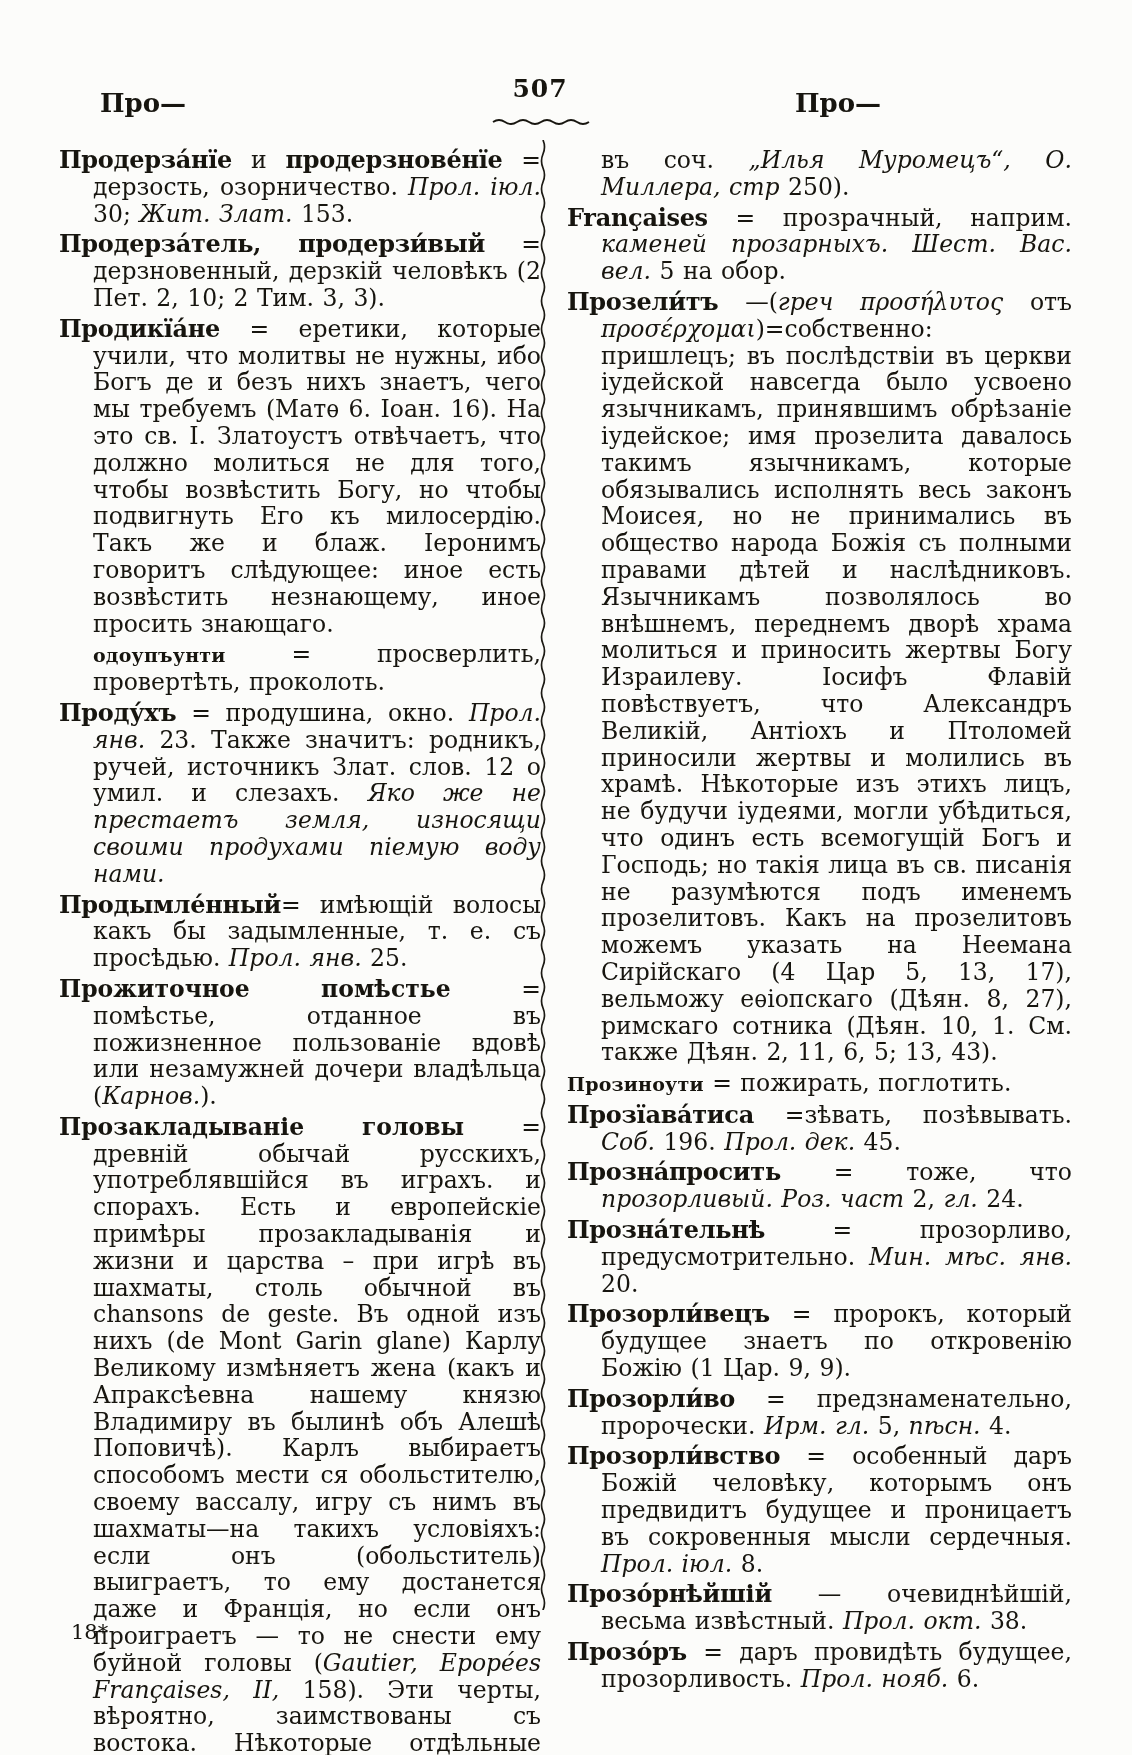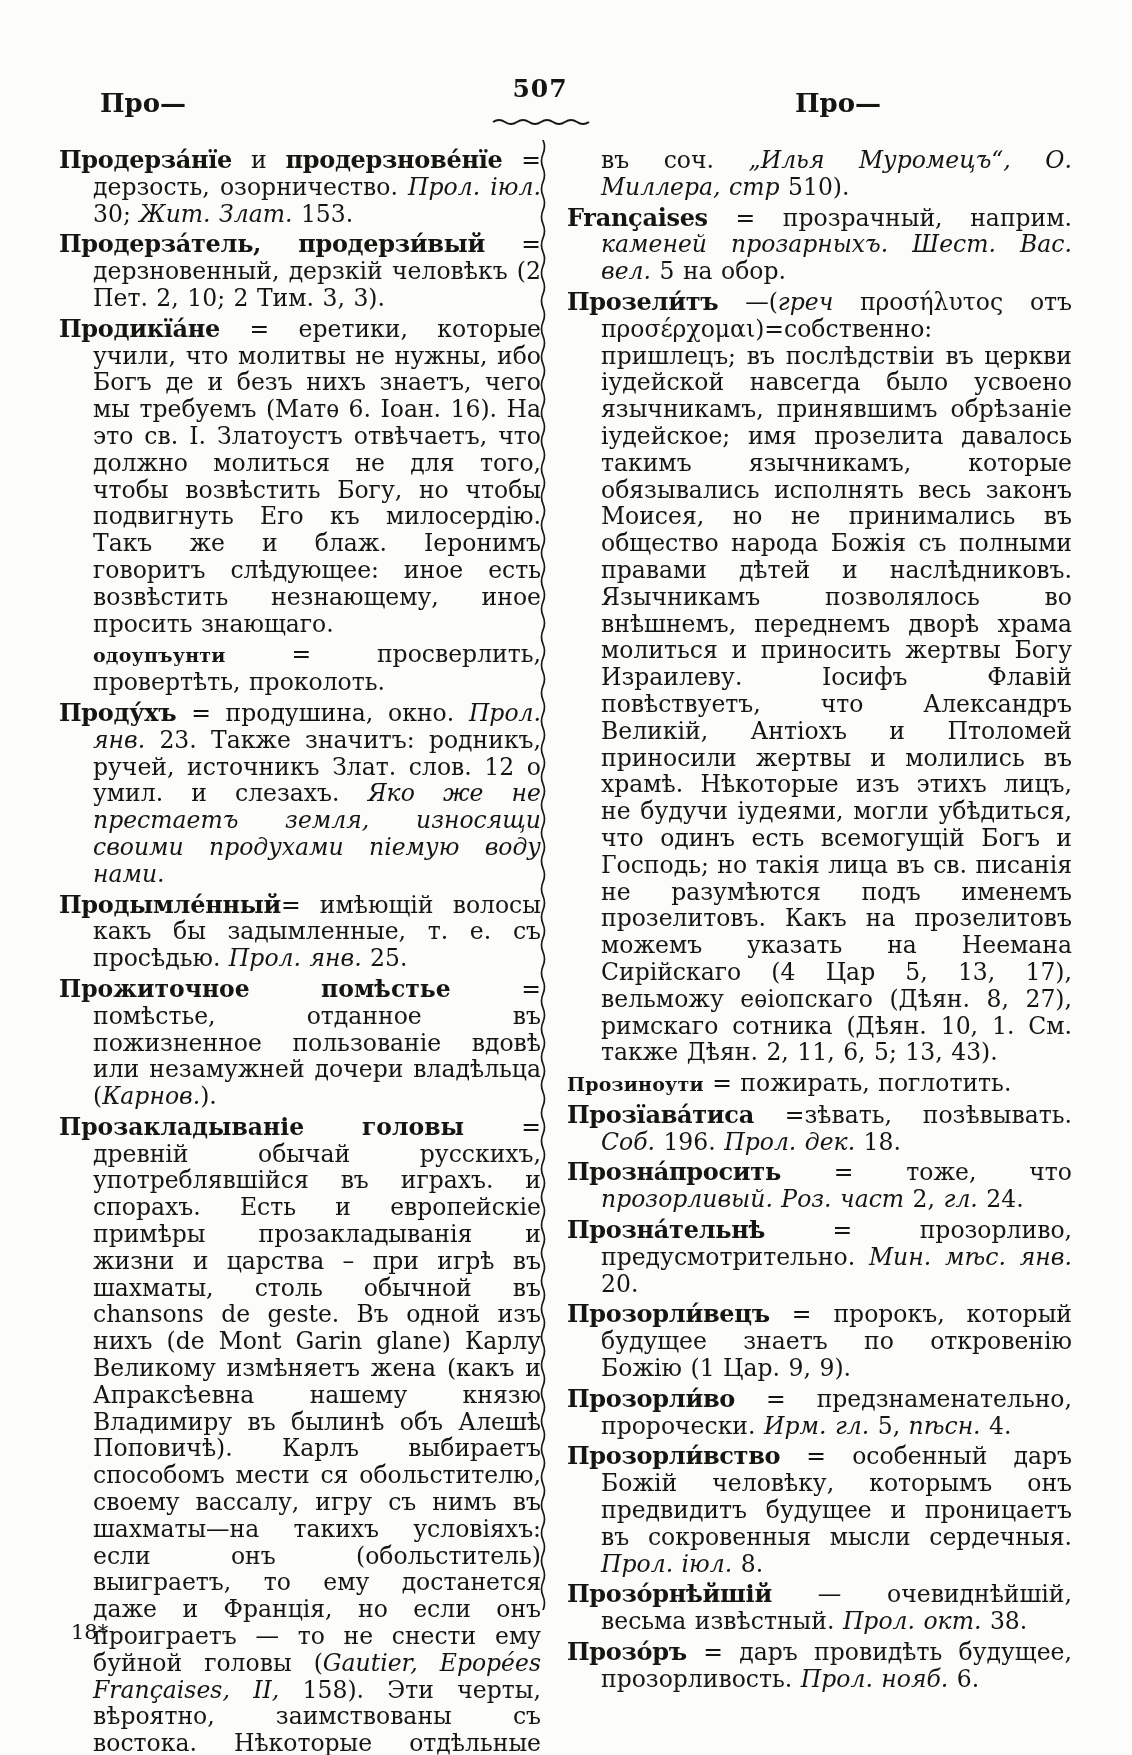--- a/index.html
+++ b/index.html
@@ -38,21 +38,21 @@
   .entry {
     margin:4px; padding-left:34px; text-indent:-34px;
     font-size:23.5px; line-height:26.8px;
     word-spacing:1px;
   }
   .entry.no-hang { text-indent:0; }
   .r-h  { font-weight:bold; font-size:24px; letter-spacing:-0.3px; }
   .r-hs { font-weight:bold; font-size:19px; letter-spacing:0.2px; }
   .r-b  { font-weight:bold; }
   .r-i  { font-style:italic; }
-  .r-g  { }
+  .r-g  { font-style:italic; }
   .r-n  { }
   .signature-mark {
     position:absolute; left:71px; top:1620px;
     font-size:21px;
   }
 </style>
 </head>
 <body>
 
 <div class="page">
@@ -75,25 +75,25 @@
       <p class="entry"><span class="r-h">Продымле́нный</span><span class="r-n">= имѣющій волосы какъ бы задымленные, т. е. съ просѣдью. </span><span class="r-i">Прол. янв.</span><span class="r-n"> 25.</span></p>
       <p class="entry"><span class="r-b">Прожиточное помѣстье</span><span class="r-n"> = помѣстье, отданное въ пожизненное пользованіе вдовѣ или незамужней дочери владѣльца (</span><span class="r-i">Карнов.</span><span class="r-n">).</span></p>
       <p class="entry"><span class="r-b">Прозакладываніе головы</span><span class="r-n"> = древній обычай русскихъ, употреблявшійся въ играхъ. и спорахъ. Есть и европейскіе примѣры прозакладыванія и жизни и царства – при игрѣ въ шахматы, столь обычной въ chansons de geste. Въ одной изъ нихъ (de Mont Garin glane) Карлу Великому измѣняетъ жена (какъ и Апраксѣевна нашему князю Владимиру въ былинѣ объ Алешѣ Поповичѣ). Карлъ выбираетъ способомъ мести ся обольстителю, своему вассалу, игру съ нимъ въ шахматы—на такихъ условіяхъ: если онъ (обольститель) выиграетъ, то ему достанется даже и Франція, но если онъ проиграетъ — то не снести ему буйной головы (</span><span class="r-i">Gautier, Epopées Françaises, II,</span><span class="r-n"> 158). Эти черты, вѣроятно, заимствованы съ востока. Нѣкоторые отдѣльные случаи такого заимствованія вполнѣ возможны и въ нашихъ былинахъ. Къ числу такихъ случаевъ, можетъ быть, относится и этотъ обычай прозакладыванія головы, который особенно распространенъ въ восточныхъ произведеніяхъ (См. подр</span></p>
     </div>
 
   <svg class="column-divider" width="10" height="1470" viewBox="0 0 10 1470">
     <path id="divider-path" fill="none" stroke="#1c1a14" stroke-width="1.7" d="M5 0 q3 7 0 14 q-3 7 0 14 q3 7 0 14 q-3 7 0 14 q3 7 0 14 q-3 7 0 14 q3 7 0 14 q-3 7 0 14 q3 7 0 14 q-3 7 0 14 q3 7 0 14 q-3 7 0 14 q3 7 0 14 q-3 7 0 14 q3 7 0 14 q-3 7 0 14 q3 7 0 14 q-3 7 0 14 q3 7 0 14 q-3 7 0 14 q3 7 0 14 q-3 7 0 14 q3 7 0 14 q-3 7 0 14 q3 7 0 14 q-3 7 0 14 q3 7 0 14 q-3 7 0 14 q3 7 0 14 q-3 7 0 14 q3 7 0 14 q-3 7 0 14 q3 7 0 14 q-3 7 0 14 q3 7 0 14 q-3 7 0 14 q3 7 0 14 q-3 7 0 14 q3 7 0 14 q-3 7 0 14 q3 7 0 14 q-3 7 0 14 q3 7 0 14 q-3 7 0 14 q3 7 0 14 q-3 7 0 14 q3 7 0 14 q-3 7 0 14 q3 7 0 14 q-3 7 0 14 q3 7 0 14 q-3 7 0 14 q3 7 0 14 q-3 7 0 14 q3 7 0 14 q-3 7 0 14 q3 7 0 14 q-3 7 0 14 q3 7 0 14 q-3 7 0 14 q3 7 0 14 q-3 7 0 14 q3 7 0 14 q-3 7 0 14 q3 7 0 14 q-3 7 0 14 q3 7 0 14 q-3 7 0 14 q3 7 0 14 q-3 7 0 14 q3 7 0 14 q-3 7 0 14 q3 7 0 14 q-3 7 0 14 q3 7 0 14 q-3 7 0 14 q3 7 0 14 q-3 7 0 14 q3 7 0 14 q-3 7 0 14 q3 7 0 14 q-3 7 0 14 q3 7 0 14 q-3 7 0 14 q3 7 0 14 q-3 7 0 14 q3 7 0 14 q-3 7 0 14 q3 7 0 14 q-3 7 0 14 q3 7 0 14 q-3 7 0 14 q3 7 0 14 q-3 7 0 14 q3 7 0 14 q-3 7 0 14 q3 7 0 14 q-3 7 0 14 q3 7 0 14 q-3 7 0 14 q3 7 0 14 q-3 7 0 14 q3 7 0 14 q-3 7 0 14 q3 7 0 14 q-3 7 0 14"></path>
   </svg>
 
   <div class="column col-right" id="col-right">
-      <p class="entry no-hang"><span class="r-n">въ соч. </span><span class="r-i">„Илья Муромецъ“, О. Миллера, стр</span><span class="r-n"> 510).</span></p>
+      <p class="entry no-hang"><span class="r-n">въ соч. </span><span class="r-i">„Илья Муромецъ“, О. Миллера, стр</span><span class="r-n"> 250).</span></p>
       <p class="entry"><span class="r-h">Françaises</span><span class="r-n"> = прозрачный, наприм. </span><span class="r-i">каменей прозарныхъ. Шест. Вас. вел.</span><span class="r-n"> 5 на обор.</span></p>
       <p class="entry"><span class="r-h">Прозели́тъ</span><span class="r-n"> —(</span><span class="r-i">греч </span><span class="r-g">προσήλυτος</span><span class="r-n"> отъ </span><span class="r-g">προσέρχομαι</span><span class="r-n">)=собственно: пришлецъ; въ послѣдствіи въ церкви іудейской навсегда было усвоено язычникамъ, принявшимъ обрѣзаніе іудейское; имя прозелита давалось такимъ язычникамъ, которые обязывались исполнять весь законъ Моисея, но не принимались въ общество народа Божія съ полными правами дѣтей и наслѣдниковъ. Язычникамъ позволялось во внѣшнемъ, переднемъ дворѣ храма молиться и приносить жертвы Богу Израилеву. Іосифъ Флавій повѣствуетъ, что Александръ Великій, Антіохъ и Птоломей приносили жертвы и молились въ храмѣ. Нѣкоторые изъ этихъ лицъ, не будучи іудеями, могли убѣдиться, что одинъ есть всемогущій Богъ и Господь; но такія лица въ св. писанія не разумѣются подъ именемъ прозелитовъ. Какъ на прозелитовъ можемъ указать на Неемана Сирійскаго (4 Цар 5, 13, 17), вельможу еѳіопскаго (Дѣян. 8, 27), римскаго сотника (Дѣян. 10, 1. См. также Дѣян. 2, 11, 6, 5; 13, 43).</span></p>
       <p class="entry"><span class="r-hs">Прозиноути</span><span class="r-n"> = пожирать, поглотить.</span></p>
-      <p class="entry"><span class="r-h">Прозїава́тиса</span><span class="r-n"> =зѣвать, позѣвывать. </span><span class="r-i">Соб.</span><span class="r-n"> 196. </span><span class="r-i">Прол. дек.</span><span class="r-n"> 18.</span></p>
+      <p class="entry"><span class="r-h">Прозїава́тиса</span><span class="r-n"> =зѣвать, позѣвывать. </span><span class="r-i">Соб.</span><span class="r-n"> 196. </span><span class="r-i">Прол. дек.</span><span class="r-n"> 45.</span></p>
       <p class="entry"><span class="r-h">Прозна́просить</span><span class="r-n"> = тоже, что </span><span class="r-i">прозорливый. Роз. част</span><span class="r-n"> 2, </span><span class="r-i">гл.</span><span class="r-n"> 24.</span></p>
       <p class="entry"><span class="r-h">Прозна́тельнѣ</span><span class="r-n"> = прозорливо, предусмотрительно. </span><span class="r-i">Мин. мѣс. янв.</span><span class="r-n"> 20.</span></p>
       <p class="entry"><span class="r-h">Прозорли́вецъ</span><span class="r-n"> = пророкъ, который будущее знаетъ по откровенію Божію (1 Цар. 9, 9).</span></p>
       <p class="entry"><span class="r-h">Прозорли́во</span><span class="r-n"> = предзнаменательно, пророчески. </span><span class="r-i">Ирм. гл.</span><span class="r-n"> 5, </span><span class="r-i">пѣсн.</span><span class="r-n"> 4.</span></p>
       <p class="entry"><span class="r-h">Прозорли́вство</span><span class="r-n"> = особенный даръ Божій человѣку, которымъ онъ предвидитъ будущее и проницаетъ въ сокровенныя мысли сердечныя. </span><span class="r-i">Прол. іюл.</span><span class="r-n"> 8.</span></p>
       <p class="entry"><span class="r-h">Прозо́рнѣйшій</span><span class="r-n"> — очевиднѣйшій, весьма извѣстный. </span><span class="r-i">Прол. окт.</span><span class="r-n"> 38.</span></p>
       <p class="entry"><span class="r-h">Прозо́ръ</span><span class="r-n"> = даръ провидѣть будущее, прозорливость. </span><span class="r-i">Прол. нояб.</span><span class="r-n"> 6.</span></p>
     </div>
 
   <div class="signature-mark">18*</div>

